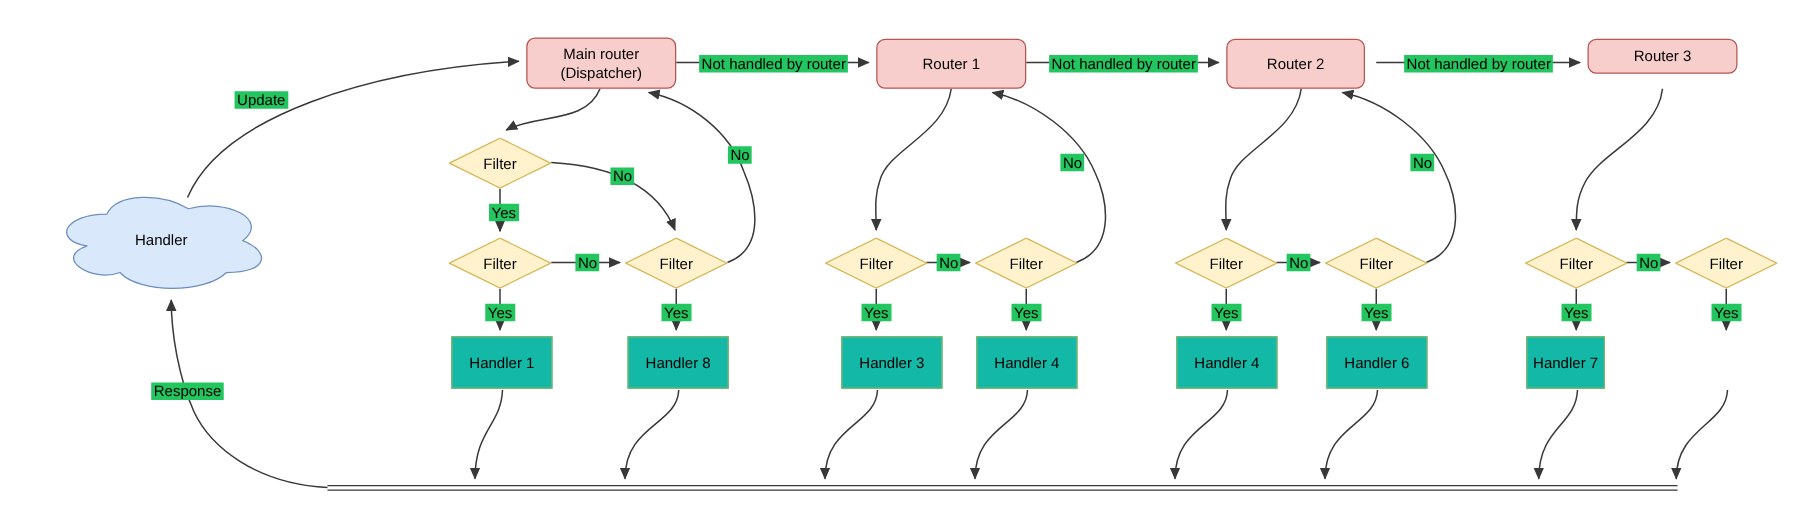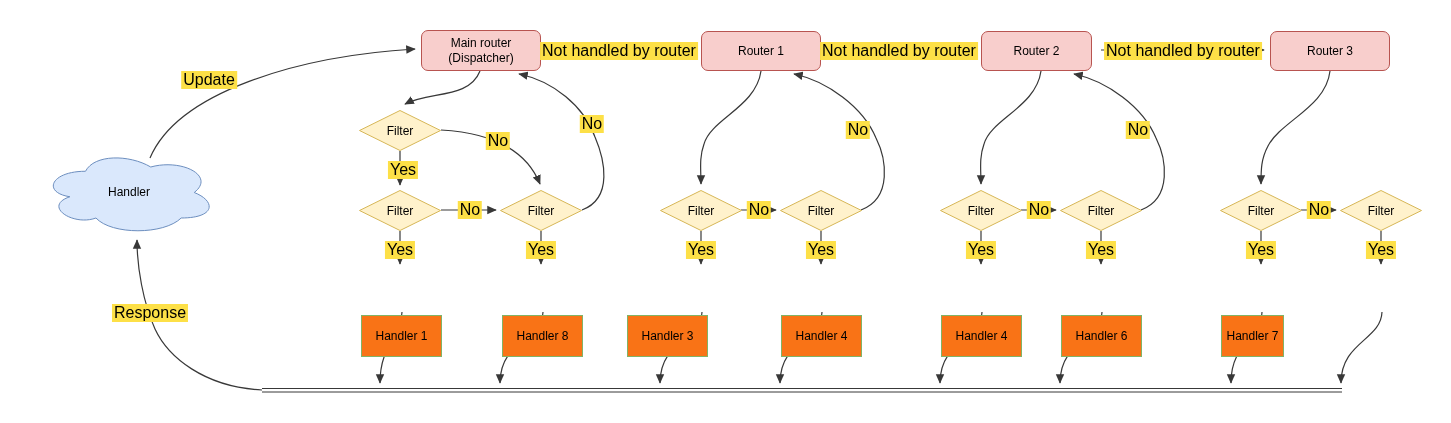--- a/index.html
+++ b/index.html
@@ -5,28 +5,28 @@
   html,body{margin:0;padding:0;background:#fff;}
   .canvas{position:relative;width:1451px;height:423px;background:#ffffff;
           font-family:"Liberation Sans",sans-serif;overflow:hidden;color:#000;}
   svg.edges{position:absolute;left:0;top:0;}
   .edge{fill:none;stroke:#383838;stroke-width:1.2;}
   .bus{fill:none;stroke:#383838;stroke-width:1;}
   .cloud-shape{fill:#dae8fc;stroke:#6c8ebf;stroke-width:1;}
   .node{position:absolute;display:flex;align-items:center;justify-content:center;
         text-align:center;font-size:12px;box-sizing:border-box;line-height:1.25;}
   .router{background:#f8cecc;border:1px solid #b85450;border-radius:7px;flex-direction:column;}
-  .handler{background:#f97316;border:1px solid #82b366;margin-top:46px;}
+  .handler{background:#14b8a6;border:1px solid #82b366;}
   .diamond{position:absolute;width:82px;height:41px;}
   .diamond svg{position:absolute;left:0;top:0;}
   .diamond polygon{fill:#fff2cc;stroke:#d6b656;stroke-width:1;}
   .dlabel{position:absolute;left:0;top:0;width:100%;height:100%;display:flex;
           align-items:center;justify-content:center;font-size:12px;}
-  .elabel{position:absolute;transform:translate(-50%,-50%);background:#fde047;
-          padding:0 2px;font-size:16px;white-space:nowrap;}
+  .elabel{position:absolute;transform:translate(-50%,-50%);background:#22c55e;
+          padding:0 2px;font-size:12px;white-space:nowrap;}
   .cloud-label{position:absolute;transform:translate(-50%,-50%);font-size:12px;}
 </style>
 </head>
 <body>
 
 <div class="canvas">
 
   <svg class="edges" width="1451" height="423" viewBox="0 0 1451 423">
     <defs>
       <marker id="arrow" viewBox="0 0 10 10" refX="8.6" refY="5" markerWidth="8.5" markerHeight="8.5" orient="auto-start-reverse">
@@ -94,21 +94,21 @@
   <div class="node router" style="left:421px;top:30px;width:120px;height:41px">
     <span>Main router</span>
     <span>(Dispatcher)</span>
   </div>
   <div class="node router" style="left:701px;top:31px;width:120px;height:40px">
     <span>Router 1</span>
   </div>
   <div class="node router" style="left:981px;top:31px;width:111px;height:40px">
     <span>Router 2</span>
   </div>
-  <div class="node router" style="left:1270px;top:31px;width:120px;height:40px">
+  <div class="node router" style="left:1270px;top:31px;width:120px;height:28px">
     <span>Router 3</span>
   </div>
 
   <div class="diamond" style="left:359px;top:110px">
     <svg width="82" height="41">
         <polygon points="41,0.5 81.5,20.5 41,40.5 0.5,20.5"></polygon>
       </svg>
     <span class="dlabel">Filter</span>
   </div>
   <div class="diamond" style="left:359px;top:190px">
@@ -159,21 +159,21 @@
       </svg>
     <span class="dlabel">Filter</span>
   </div>
 
   <div class="node handler" style="left:361px;top:269px;width:81px;height:42px">
     <span>Handler 1</span>
     </div>
   <div class="node handler" style="left:502px;top:269px;width:81px;height:42px">
     <span>Handler 8</span>
     </div>
-  <div class="node handler" style="left:627px;top:269px;width:81px;height:42px">
+  <div class="node handler" style="left:673px;top:269px;width:81px;height:42px">
     <span>Handler 3</span>
     </div>
   <div class="node handler" style="left:781px;top:269px;width:81px;height:42px">
     <span>Handler 4</span>
     </div>
   <div class="node handler" style="left:941px;top:269px;width:81px;height:42px">
     <span>Handler 4</span>
     </div>
   <div class="node handler" style="left:1061px;top:269px;width:81px;height:42px">
     <span>Handler 6</span>

